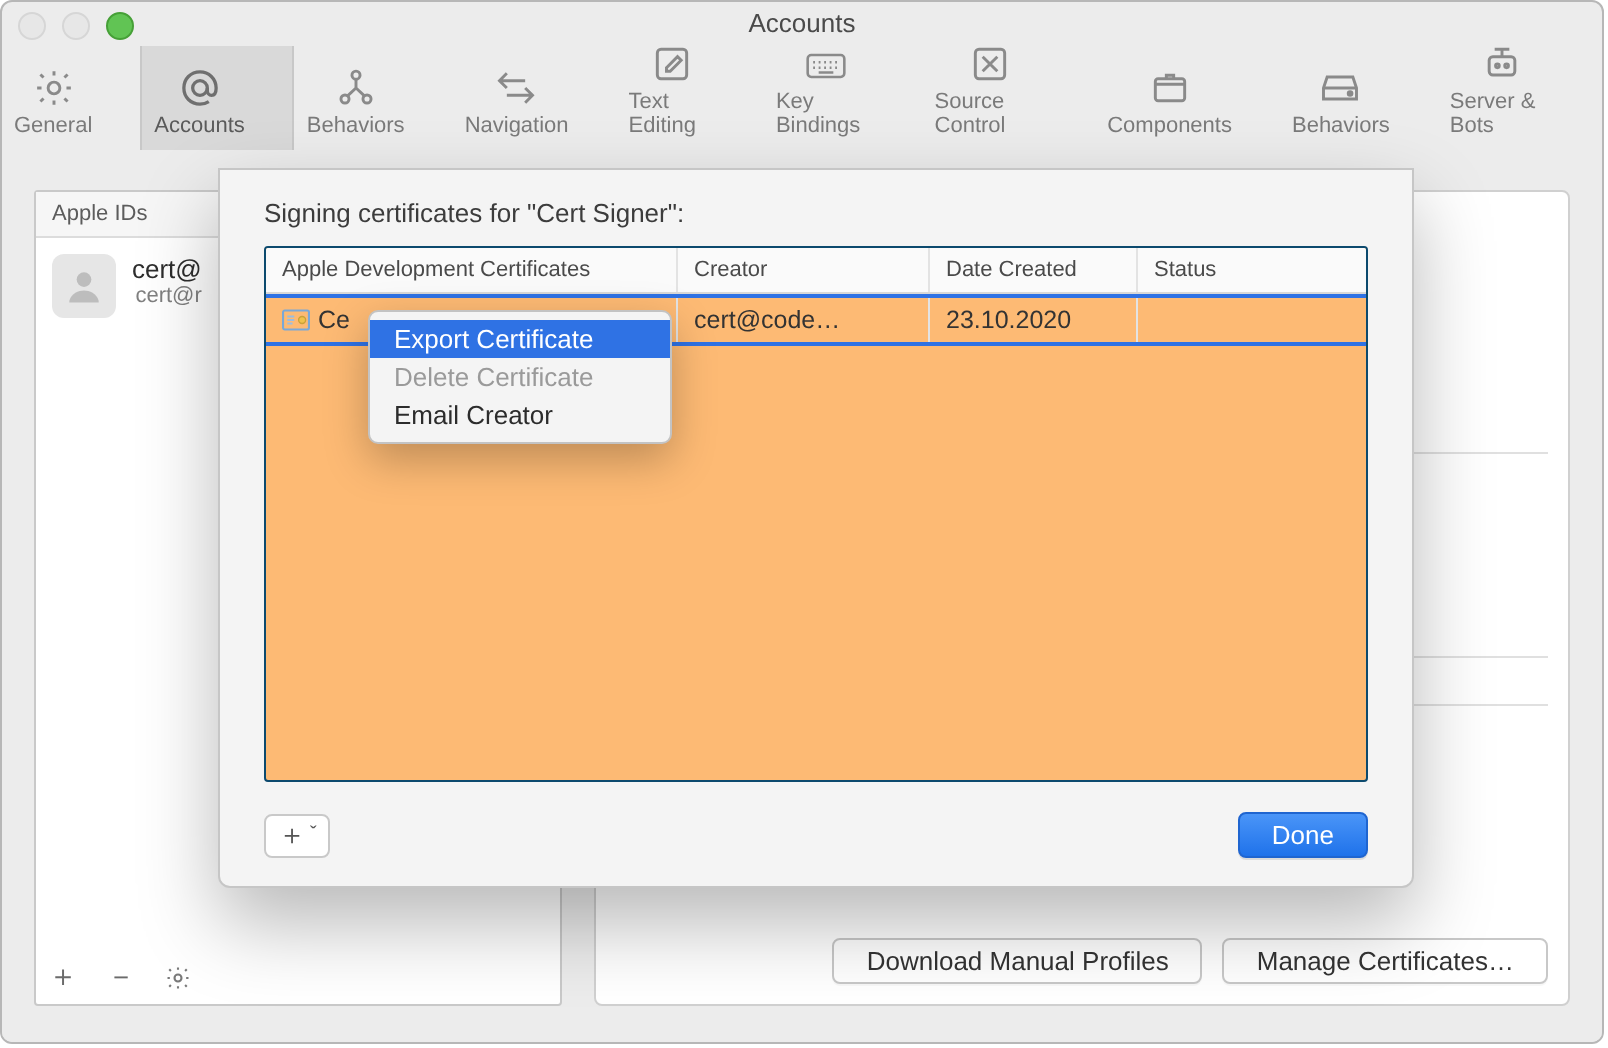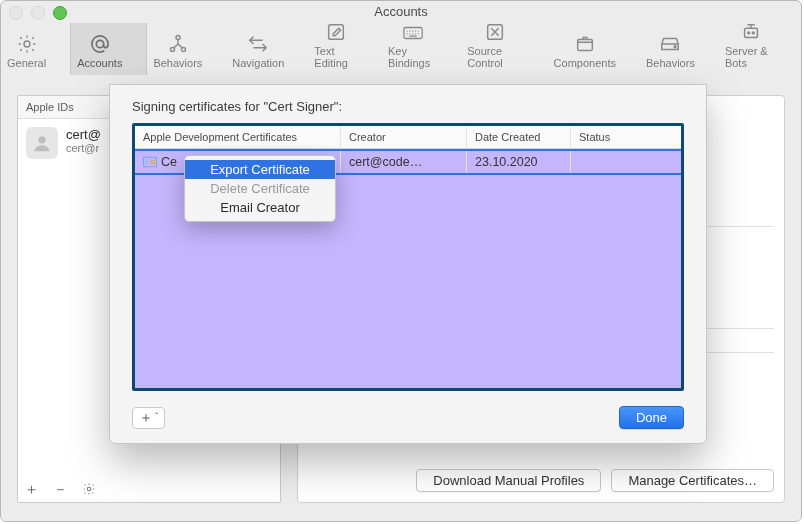--- a/index.html
+++ b/index.html
@@ -120,21 +120,21 @@
   .avatar {
     width: 32px;
     height: 32px;
     border-radius: 6px;
     background: #e6e6e6;
     display: flex;
     align-items: center;
     justify-content: center;
   }
   .avatar svg { display:block; }
-  .acct-lines { display: flex; flex-direction: column; }
+  .acct-lines { display: flex; flex-direction: column; text-align: right; }
   .acct-line1 { font-size: 13px; color: #2d2d2d; }
   .acct-line2 { font-size: 11px; color: #808080; }
   .sidebar-footer {
     position: absolute;
     left: 6px;
     bottom: 6px;
     display: flex;
     gap: 14px;
     align-items: center;
     color: #6b6b6b;
@@ -194,22 +194,22 @@
     top: 14px;
     font-size: 13px;
     color: #3c3c3c;
   }
   .cert-table {
     position: absolute;
     left: 22px;
     right: 22px;
     top: 38px;
     bottom: 52px;
-    background: #c4b5fd;
-    border: 3px solid #0c4a6e;
+    background: #fdba74;
+    border: 1px solid #0c4a6e;
     border-radius: 2px;
     box-sizing: border-box;
     overflow: hidden;
   }
   .ct-head {
     display: flex;
     height: 22px;
     background: #fafafa;
     border-bottom: 1px solid #d8d8d8;
     font-size: 11px;
@@ -284,21 +284,20 @@
     background: #f4f4f4;
     border: 1px solid #c3c3c3;
     border-radius: 5px;
     box-shadow: 0 8px 22px rgba(0,0,0,0.25);
     padding: 4px 0;
     font-size: 13px;
   }
   .cm-item {
     padding: 2px 12px;
     color: #2c2c2c;
-    text-align: center;
   }
   .cm-item.disabled { color: #9a9a9a; }
   .cm-item.selected {
     background: #2f72e4;
     color: #fff;
   }
 </style>
 </head>
 <body>
 

